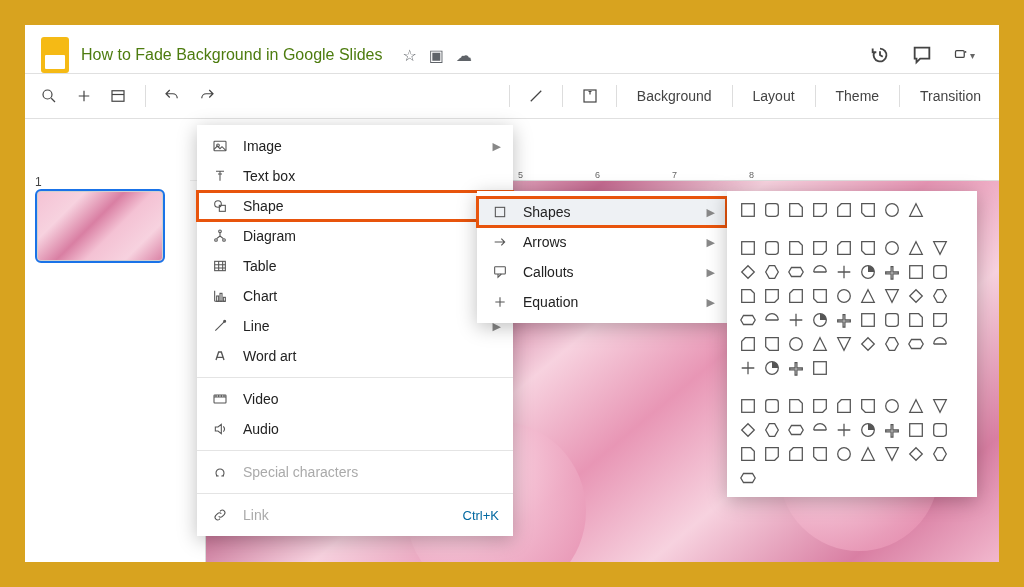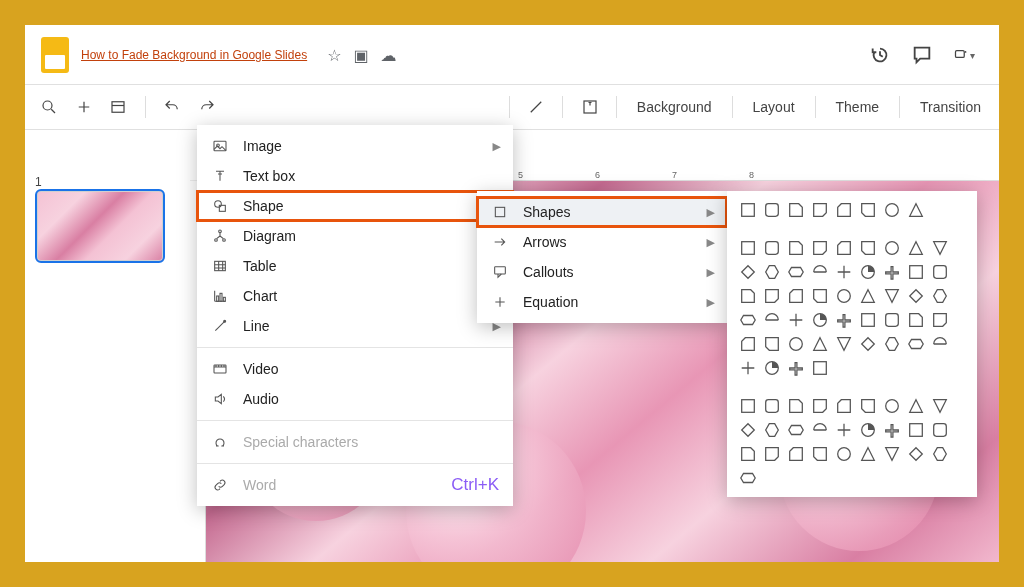--- a/index.html
+++ b/index.html
@@ -2,32 +2,32 @@
 <html><head>
 <meta charset="utf-8">
 <style>
   * { box-sizing: border-box; margin: 0; padding: 0; font-family: Arial, sans-serif; }
   body { background: #d8a31f; padding: 25px; width: 1024px; height: 587px; overflow: hidden; }
   .app-window { background: #fff; width: 100%; height: 100%; position: relative; overflow: hidden; }
 
   .titlebar { display: flex; align-items: center; padding: 12px 16px 0 16px; gap: 12px; }
   .app-logo { width: 28px; height: 36px; background: #f5ba15; border-radius: 3px; position: relative; }
   .app-logo::after { content:""; position:absolute; left:4px; right:4px; bottom:4px; height:14px; background:#fff; border-radius:1px; }
-  .doc-title { font-size: 12px; color: #c2410c; text-decoration: underline; }
+  .doc-title { font-size: 16px; color: #4d7c0f; }
   .title-icons { display:flex; gap:12px; margin-left:8px; color:#5f6368; align-items:center; }
   .title-icons span { font-size:16px; }
   .spacer { flex:1; }
   .right-icons { display:flex; gap:20px; align-items:center; color:#444; padding-right:8px; }
   .right-icons svg, .right-icons .glyph { width:22px; height:22px; fill:#444; }
 
   .menubar { display:flex; gap:2px; padding: 6px 0 8px 58px; font-size:14px; color:#202124; }
   .menubar .mi { padding: 2px 8px; border-radius:3px; cursor:pointer; }
   .menubar .mi.hl { outline: 3px solid #e8540c; outline-offset:-1px; }
 
-  .toolbar { height:46px; border-top:1px solid #e0e0e0; border-bottom:1px solid #e0e0e0; display:flex; align-items:center; padding:0 12px; gap:10px; font-size:14px; color:#444; background:#fff;margin-top:11px; }
+  .toolbar { height:46px; border-top:1px solid #e0e0e0; border-bottom:1px solid #e0e0e0; display:flex; align-items:center; padding:0 12px; gap:10px; font-size:14px; color:#444; background:#fff; }
   .tb-sep { width:1px; height:22px; background:#ddd; margin:0 4px; }
   .tb-btn { width:26px; height:26px; display:flex; align-items:center; justify-content:center; color:#444; border-radius:4px; }
   .tb-text { padding:4px 6px; }
 
   .workspace { position:absolute; top:134px; bottom:0; left:0; right:0; display:flex; }
   .filmstrip { width:165px; padding:10px 10px; }
   .slide-num { display:inline-block; vertical-align:top; font-size:12px; color:#444; margin-right:4px; padding-top:6px;}
   .thumb { display:inline-block; width:130px; height:74px; border:2px solid #1a73e8; border-radius:6px; background: linear-gradient(135deg,#f4c2d4 0%, #f7d2df 25%, #d97fa3 45%, #f4c2d4 60%, #f7d2df 80%, #d97fa3 100%); box-shadow:0 0 0 1px #d0d0d0 inset; }
 
   .canvas-wrap { flex:1; position:relative; }
@@ -38,21 +38,21 @@
 
   
   .dropdown { position:absolute; background:#fff; box-shadow:0 4px 18px rgba(0,0,0,.25); font-size:14px; color:#222; padding:6px 0; }
   .dropdown .row { display:flex; align-items:center; height:30px; padding:0 14px 0 14px; gap:14px; position:relative; }
   .dropdown .row .ic { width:18px; display:flex; justify-content:center; color:#555; }
   .dropdown .row .arrow { position:absolute; right:12px; color:#888; font-size:11px; }
   .dropdown .row.disabled { color:#aaa; }
   .dropdown .row.hl { outline:3px solid #e8540c; outline-offset:-2px; }
   .dropdown .row.hl-bg { background:#eef1f4;align-items:center; }
   .dropdown .sep { height:1px; background:#e4e4e4; margin:6px 0; }
-  .dropdown .sc { position:absolute; right:14px; color:#8b5cf6; font-size:17px; }
+  .dropdown .sc { position:absolute; right:14px; color:#0369a1; font-size:13px; }
 
   .insert-dd { top:100px; left:172px; width:316px; }
   .shape-dd { top:166px; left:452px; width:250px; }
   .shape-dd .row.hl-bg.hl { background:#eef1f4; }
 
   .shapes-palette { position:absolute; top:166px; left:702px; width:250px; background:#fff; box-shadow:0 4px 18px rgba(0,0,0,.25); padding:10px 12px; }
   .shapes-palette .grid { display:flex; flex-wrap:wrap; gap:6px 6px; }
   .shapes-palette .cell { width:18px; height:18px; display:flex; align-items:center; justify-content:center; }
   .shapes-palette .cat-sep { height:8px; width:100%; }
   .shapes-palette svg { stroke:#555; stroke-width:1.4; fill:none; }
@@ -239,20 +239,28 @@
       <div class="row">
         <span class="ic">
           <svg width="16" height="16" viewBox="0 0 24 24" stroke="#555" stroke-width="1.6" fill="none">
             <path d="M5 19L19 5"></path>
             <circle cx="19" cy="5" r="1.5" fill="#555"></circle>
           </svg>
         </span>
         <span>Line</span>
         <span class="arrow">▶</span>
       </div>
+      <div class="row">
+        <span class="ic">
+          <svg width="16" height="16" viewBox="0 0 24 24" stroke="#555" stroke-width="1.6" fill="none">
+            <path d="M6 18l4-12h4l4 12M8 14h8" stroke-width="2"></path>
+          </svg>
+        </span>
+        <span>Word art</span>
+      </div>
       <div class="sep"></div>
       <div class="row">
         <span class="ic">
           <svg width="16" height="16" viewBox="0 0 24 24" stroke="#555" stroke-width="1.6" fill="none">
             <rect x="3" y="6" width="18" height="12" rx="1"></rect>
             <path d="M3 9h18M6 6v3M10 6v3M14 6v3M18 6v3"></path>
           </svg>
         </span>
         <span>Video</span>
       </div>
@@ -274,21 +282,21 @@
         </span>
         <span>Special characters</span>
       </div>
       <div class="sep"></div>
       <div class="row disabled">
         <span class="ic">
           <svg width="16" height="16" viewBox="0 0 24 24" stroke="#555" stroke-width="1.6" fill="none">
             <path d="M10 14a4 4 0 0 0 5.6 0l3-3a4 4 0 0 0-5.6-5.6l-1 1M14 10a4 4 0 0 0-5.6 0l-3 3a4 4 0 0 0 5.6 5.6l1-1"></path>
           </svg>
         </span>
-        <span>Word</span>
+        <span>Link</span>
         <span class="sc">Ctrl+K</span>
       </div>
     </div>
 
   <div class="dropdown shape-dd" id="shape-dd">
       <div class="row hl-bg hl">
         <span class="ic">
           <svg width="16" height="16" viewBox="0 0 24 24" stroke="#555" stroke-width="1.6" fill="none">
             <rect x="5" y="5" width="14" height="14"></rect>
           </svg>

